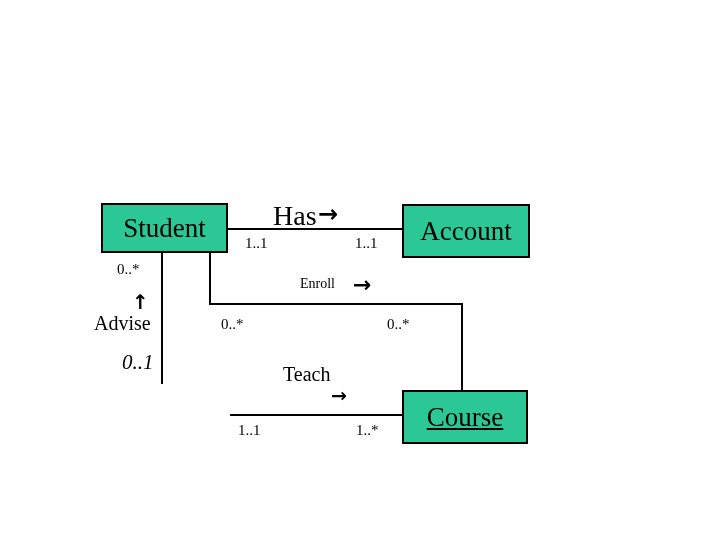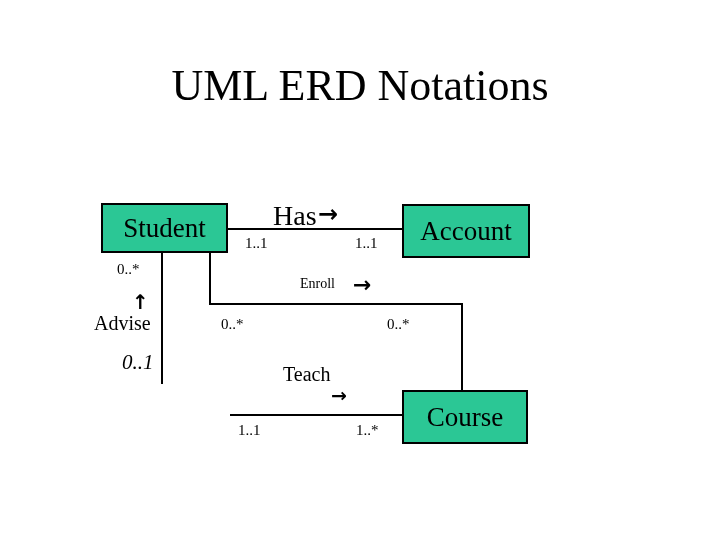--- a/index.html
+++ b/index.html
@@ -24,21 +24,21 @@
   .entity{
     position:absolute;box-sizing:border-box;
     background:var(--entity-fill);
     border:2px solid var(--entity-border);
     display:flex;align-items:center;justify-content:center;
     font-size:27px;line-height:1;
   }
   .entity-student{left:101px;top:203px;width:127px;height:50px;}
   .entity-account{left:402px;top:204px;width:128px;height:54px;}
   .entity-faculty{left:109px;top:384px;width:121px;height:48px;}
-  .entity-course{left:402px;top:390px;width:126px;height:54px;}
+  .entity-course{left:402px;top:390px;width:126px;height:54px;text-decoration:underline;}
   .line{position:absolute;background:var(--connector);}
   .line-has{left:228px;top:228px;width:174px;height:2px;}
   .line-advise{left:161px;top:253px;width:2px;height:131px;}
   .line-enroll-v1{left:209px;top:253px;width:2px;height:52px;}
   .line-enroll-h{left:209px;top:303px;width:254px;height:2px;}
   .line-enroll-v2{left:461px;top:303px;width:2px;height:87px;}
   .line-teach{left:230px;top:414px;width:172px;height:2px;}
   .lbl{position:absolute;line-height:1;white-space:nowrap;text-align:center;}
   .lbl-has{left:273px;top:202px;font-size:28px;}
   .lbl-enroll{left:300px;top:277px;font-size:14px;}
@@ -60,21 +60,20 @@
   .arrow-has{left:318px;top:202px;font-size:24px;}
   .arrow-enroll{left:353px;top:274px;font-size:22px;}
   .arrow-teach{left:331px;top:386px;font-size:19px;}
   .arrow-advise{left:132px;top:292px;font-size:20px;}
 </style>
 </head>
 <body>
 
 <div class="slide">
 
-  <h1 class="slide-title">UML ERD Notations</h1>
 
   <div class="line line-has"></div>
   <div class="line line-advise"></div>
   <div class="line line-enroll-v1"></div>
   <div class="line line-enroll-h"></div>
   <div class="line line-enroll-v2"></div>
   <div class="line line-teach"></div>
 
   <div class="entity entity-account">
     <span>Account</span>

